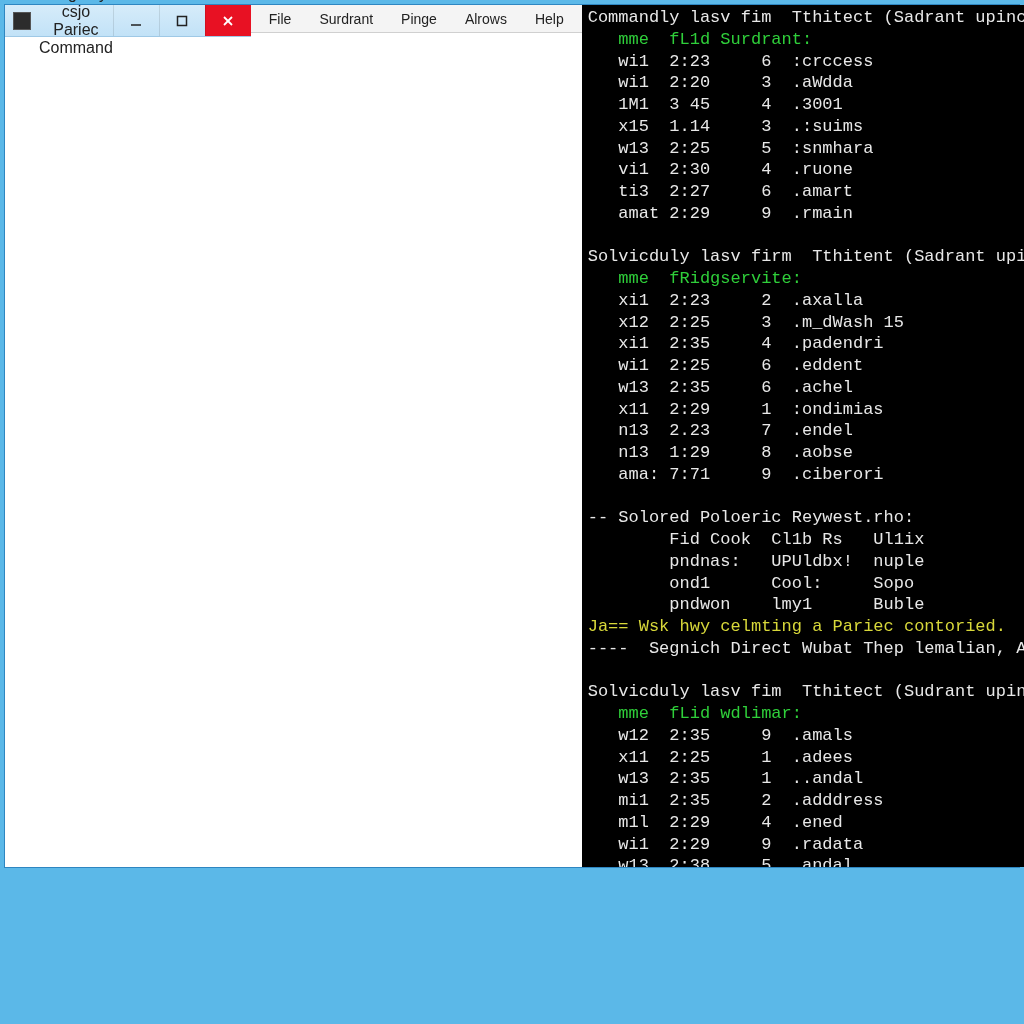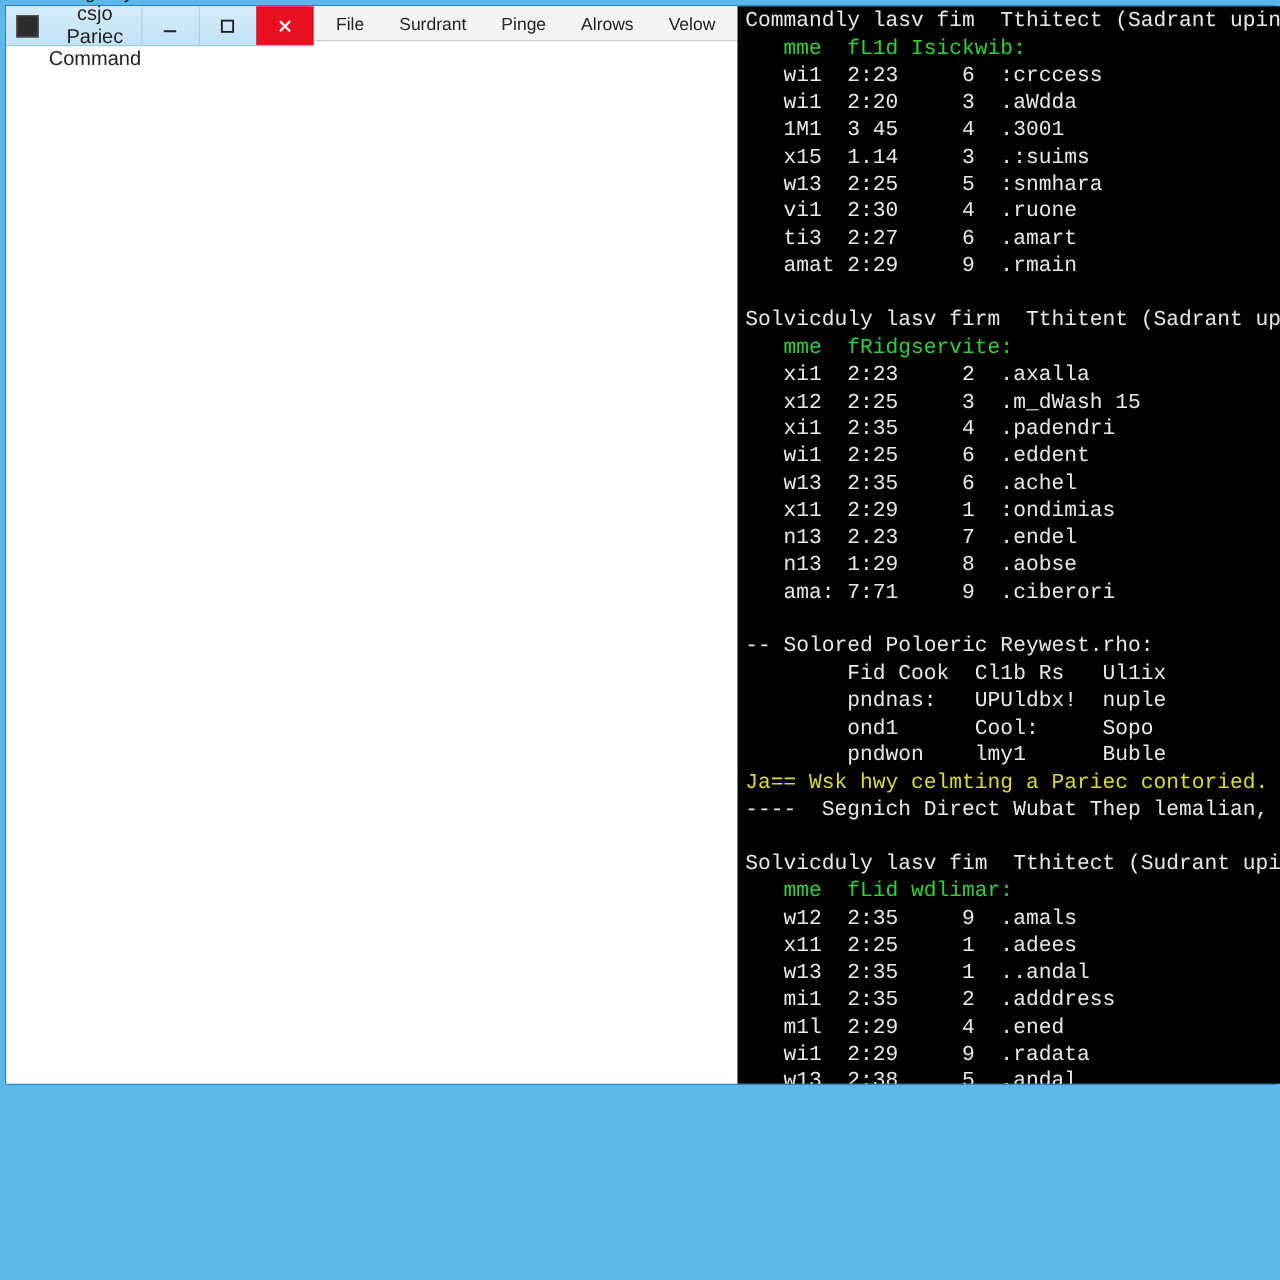--- a/index.html
+++ b/index.html
@@ -141,26 +141,26 @@
           </svg>
       </div>
     </div>
   </div>
 
   <div class="menubar">
     <div class="menu-item">File</div>
     <div class="menu-item">Surdrant</div>
     <div class="menu-item">Pinge</div>
     <div class="menu-item">Alrows</div>
-    <div class="menu-item">Velow</div>
+    <div class="menu-item">Help</div>
   </div>
 
   <div class="content-area">
     <div class="terminal" id="terminal">Commandly lasv fim  Tthitect (Sadrant upinc PProser-il.addresl)
-<span class="g">   mme  fL1d Isickwib:</span>
+<span class="g">   mme  fL1d Surdrant:</span>
    wi1  2:23     6  :crccess
    wi1  2:20     3  .aWdda
    1M1  3 45     4  .3001
    x15  1.14     3  .:suims
    w13  2:25     5  :snmhara
    vi1  2:30     4  .ruone
    ti3  2:27     6  .amart
    amat 2:29     9  .rmain
 
 Solvicduly lasv firm  Tthitent (Sadrant upinc PPriser-il.addnesl)

